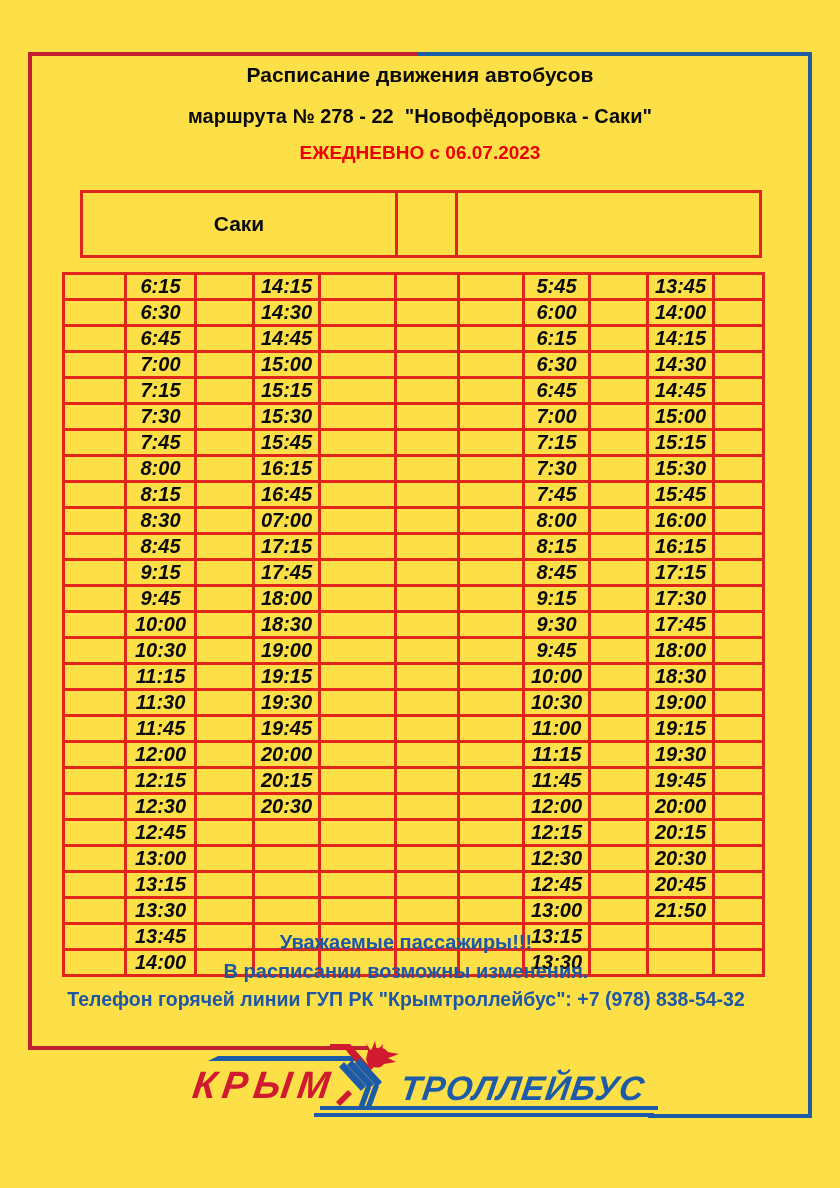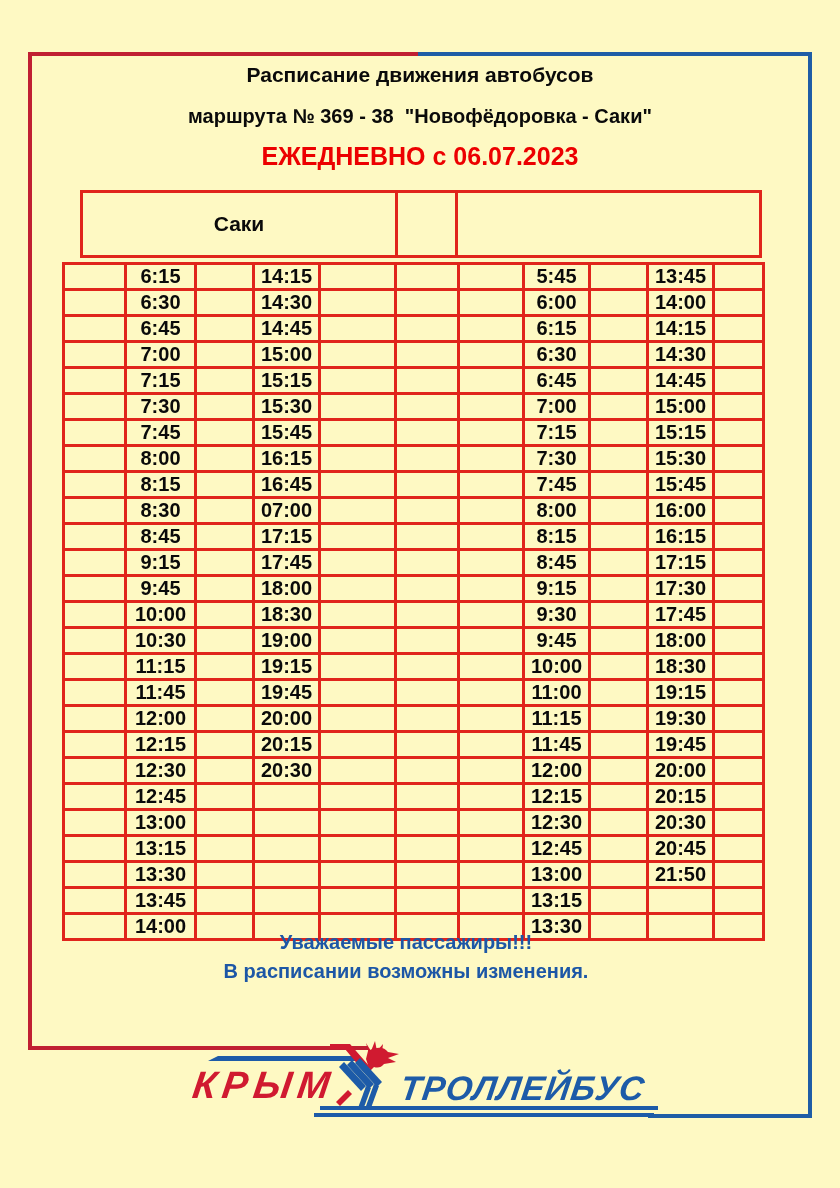--- a/index.html
+++ b/index.html
@@ -6,50 +6,50 @@
     --grid-red:#e0251c;
     --border-red:#c02032;
     --border-blue:#1f5da6;
     --text-blue:#1d57a6;
     --accent-red:#ec0000;
     --logo-red:#d01a30;
     --logo-blue:#1d5ba8;
   }
   html,body{margin:0;padding:0;background:#ffffff;}
   .page{
-    position:relative;width:840px;height:1188px;background:#fef9c3;overflow:hidden;
+    position:relative;width:840px;height:1188px;background:#fde047;overflow:hidden;
     font-family:"Liberation Sans","DejaVu Sans",sans-serif;color:#0a0a0a;
   }
   
   .seg{position:absolute;}
   .red-top   {left:28px; top:52px;  width:392px; height:4px;  background:var(--border-red);}
   .red-left  {left:28px; top:52px;  width:4px;   height:998px;background:var(--border-red);}
   .red-bottom{left:28px; top:1046px;width:340px; height:4px;  background:var(--border-red);}
   .blue-top  {left:418px;top:52px;  width:394px; height:4px;  background:var(--border-blue);}
   .blue-right{left:808px;top:52px;  width:4px;   height:1066px;background:var(--border-blue);}
   .blue-bottom{left:648px;top:1114px;width:164px;height:4px;  background:var(--border-blue);}
   
   .tline{position:absolute;left:0;width:840px;text-align:center;font-weight:bold;}
   .title   {top:63px; font-size:21px;}
   .subtitle{top:105px;font-size:20px;white-space:pre;}
-  .validity{top:142px;font-size:25px;color:var(--accent-red);}
+  .validity{top:142px;font-size:19px;color:var(--accent-red);}
   
   .dir-header{
     position:absolute;left:80px;top:190px;width:682px;height:68px;
     display:flex;box-sizing:border-box;border:3px solid var(--grid-red);
   }
   .dir-cell{box-sizing:border-box;display:flex;align-items:center;justify-content:center;
     font-size:21px;font-weight:bold;}
   .dir-left {width:312px;}
   .dir-gap  {width:63px;border-left:3px solid var(--grid-red);border-right:3px solid var(--grid-red);}
   .dir-right{flex:1;}
   
   .grid-table{
-    position:absolute;left:62px;top:262px;width:700px;
-    border-collapse:collapse;table-layout:fixed;
+    position:absolute;left:62px;top:272px;width:700px;
+    border-collapse:collapse;table-layout:fixed;font-style:italic;
   }
   .grid-table td{
     border:3px solid var(--grid-red);height:21.5px;padding:0;margin:0;
     text-align:center;vertical-align:middle;font-size:20px;font-weight:bold;color:#0a0a0a;
   }
   .grid-table col.c0 {width:62px;} .grid-table col.c1 {width:70px;}
   .grid-table col.c2 {width:58px;} .grid-table col.c3 {width:66px;}
   .grid-table col.c4 {width:76px;} .grid-table col.c5 {width:63px;}
   .grid-table col.c6 {width:65px;} .grid-table col.c7 {width:66px;}
   .grid-table col.c8 {width:58px;} .grid-table col.c9 {width:66px;}
@@ -80,21 +80,21 @@
 <div class="page">
 
   <div class="seg red-top"></div>
   <div class="seg red-left"></div>
   <div class="seg red-bottom"></div>
   <div class="seg blue-top"></div>
   <div class="seg blue-right"></div>
   <div class="seg blue-bottom"></div>
 
   <div class="tline title">Расписание движения автобусов</div>
-  <div class="tline subtitle">маршрута № 369 - 38  "Новофёдоровка - Саки"</div>
+  <div class="tline subtitle">маршрута № 278 - 22  "Новофёдоровка - Саки"</div>
   <div class="tline validity">ЕЖЕДНЕВНО с 06.07.2023</div>
 
   <div class="dir-header">
     <div class="dir-cell dir-left">Саки</div>
     <div class="dir-cell dir-gap"></div>
   </div>
 
   <table class="grid-table">
     <colgroup>
       <col class="c0">
@@ -313,20 +313,33 @@
           <td></td>
           <td></td>
           <td></td>
           <td>10:00</td>
           <td></td>
           <td>18:30</td>
           <td></td>
         </tr>
         <tr>
           <td></td>
+          <td>11:30</td>
+          <td></td>
+          <td>19:30</td>
+          <td></td>
+          <td></td>
+          <td></td>
+          <td>10:30</td>
+          <td></td>
+          <td>19:00</td>
+          <td></td>
+        </tr>
+        <tr>
+          <td></td>
           <td>11:45</td>
           <td></td>
           <td>19:45</td>
           <td></td>
           <td></td>
           <td></td>
           <td>11:00</td>
           <td></td>
           <td>19:15</td>
           <td></td>
@@ -446,20 +459,21 @@
           <td>13:30</td>
           <td></td>
           <td></td>
           <td></td>
         </tr>
       </tbody>
   </table>
 
   <div class="fline f1">Уважаемые пассажиры!!!</div>
   <div class="fline f2">В расписании возможны изменения.</div>
+  <div class="fline f3">Телефон горячей линии ГУП РК "Крымтроллейбус": +7 (978) 838-54-32</div>
 
   <div class="logo">
     <div class="stripe-blue"></div>
     <svg class="griffin" viewBox="0 0 72 74">
       <path class="lr" d="M0 4 L20 4 L40 27 L34 32 L15 9 L0 9 Z"></path>
       <path class="lr" d="M36 3 L41 11 L45 1 L47 11 L53 4 L52 12 L39 14 Z"></path>
       <path class="lr" d="M38 11 Q52 4 58 12 L69 14 L58 18 L66 22 L54 24 Q50 29 44 27 L40 31 L36 19 Z"></path>
       <path class="lb" d="M14 22 L36 46 L31 51 L9 27 Z"></path>
       <path class="lb" d="M22 20 L44 44 L39 49 L17 25 Z"></path>
       <path class="lb" d="M30 18 L52 42 L47 47 L25 23 Z"></path>

